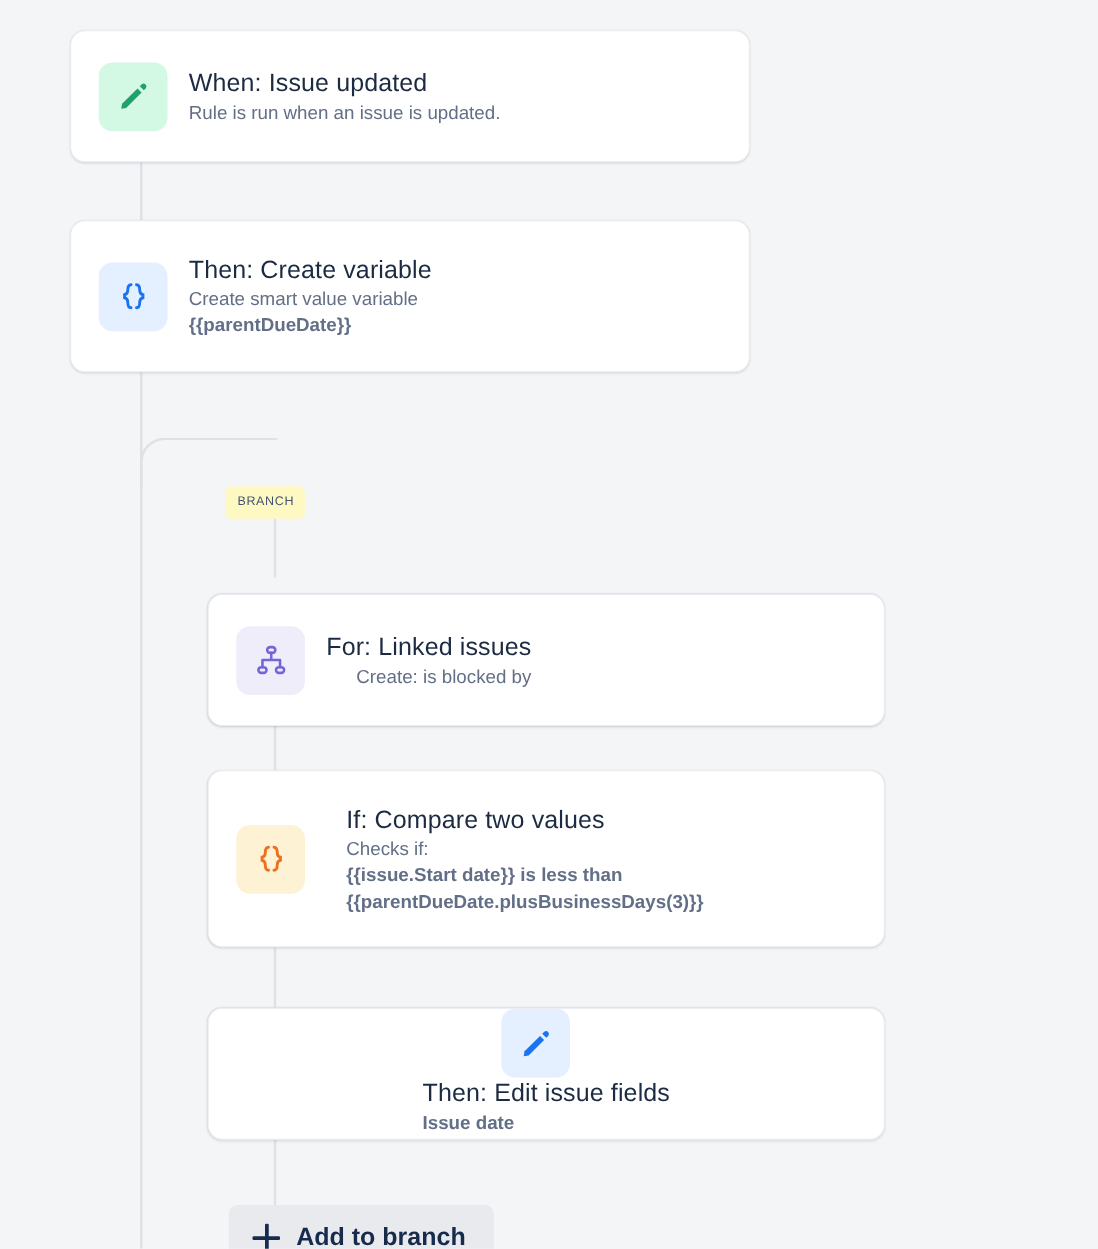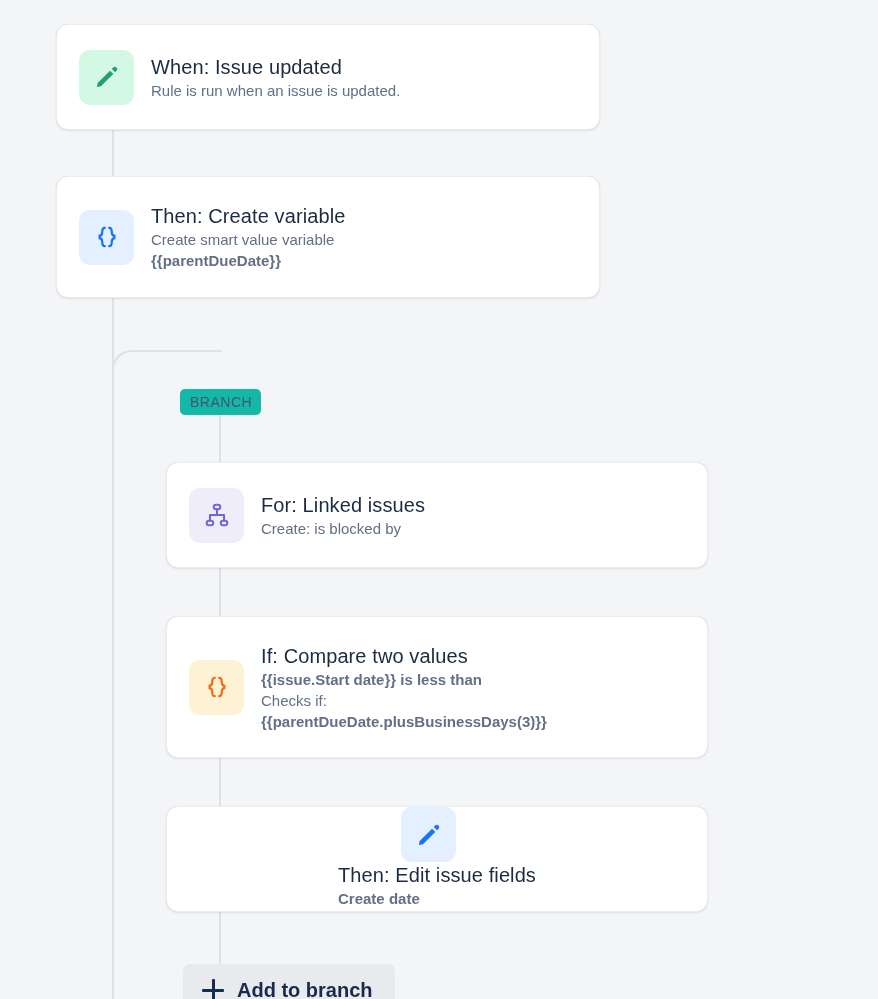--- a/index.html
+++ b/index.html
@@ -81,24 +81,24 @@
     white-space: nowrap;
   }
   .card-sub.strong {
     font-weight: 700;
     color: #626f86;
   }
 
   
   .branch-pill {
     position: absolute;
-    background: #14b8a6;
+    background: #fef9c3;
     border-radius: 5px;
     padding: 5px 9px 5px 10px;
-    font-size: 14px;
+    font-size: 10px;
     line-height: 16px;
     letter-spacing: 0.5px;
     color: #44546f;
     font-weight: 400;
     white-space: nowrap;
   }
 
   
   .add-btn {
     position: absolute;
@@ -179,60 +179,60 @@
       </svg>
     </div>
     <div class="card-body">
       <div class="card-title">When: Issue updated</div>
       <div class="card-sub">Rule is run when an issue is updated.</div>
     </div>
   </div>
 
   <div class="branch-pill" style="left:180px; top:389px;">BRANCH</div>
 
-  <div class="card" style="left:166px; top:462px; width:542px; height:106px;">
+  <div class="card" style="left:166px; top:475px; width:542px; height:106px;text-align:right;">
     <div class="card-icon" style="background:#f0edfb;">
       <svg width="26" height="26" viewBox="0 0 24 24">
         <rect x="9" y="2.5" width="6" height="4.2" rx="2.1" fill="none" stroke="#7367d8" stroke-width="1.9"></rect>
         <rect x="2.5" y="17.3" width="6" height="4.2" rx="2.1" fill="none" stroke="#7367d8" stroke-width="1.9"></rect>
         <rect x="15.5" y="17.3" width="6" height="4.2" rx="2.1" fill="none" stroke="#7367d8" stroke-width="1.9"></rect>
         <path d="M12 6.7 L12 12 M5.5 17.3 L5.5 12 L18.5 12 L18.5 17.3" fill="none" stroke="#7367d8" stroke-width="1.9" stroke-linecap="round" stroke-linejoin="round"></path>
       </svg>
     </div>
     <div class="card-body">
       <div class="card-title">For: Linked issues</div>
       <div class="card-sub">Create: is blocked by</div>
     </div>
   </div>
 
-  <div class="card" style="left:166px; top:616px; width:542px; height:142px;">
+  <div class="card" style="left:166px; top:616px; width:542px; height:142px;gap:16px;">
     <div class="card-icon" style="background:#fdf3d4;">
       <svg width="26" height="26" viewBox="0 0 24 24">
         <path d="M10 3.5 C7.6 3.5 7.6 5.6 7.6 7.4 C7.6 9.4 7 10.6 5.2 10.9 L5.2 13.1 C7 13.4 7.6 14.6 7.6 16.6 C7.6 18.4 7.6 20.5 10 20.5" fill="none" stroke="#ee6f1c" stroke-width="2.1" stroke-linecap="round"></path>
         <path d="M14 3.5 C16.4 3.5 16.4 5.6 16.4 7.4 C16.4 9.4 17 10.6 18.8 10.9 L18.8 13.1 C17 13.4 16.4 14.6 16.4 16.6 C16.4 18.4 16.4 20.5 14 20.5" fill="none" stroke="#ee6f1c" stroke-width="2.1" stroke-linecap="round"></path>
       </svg>
     </div>
     <div class="card-body">
       <div class="card-title">If: Compare two values</div>
+      <div class="card-sub">Checks if:</div>
       <div class="card-sub strong">{{issue.Start date}} is less than</div>
-      <div class="card-sub">Checks if:</div>
       <div class="card-sub strong">{{parentDueDate.plusBusinessDays(3)}}</div>
     </div>
   </div>
 
   <div class="card" style="left:166px; top:806px; width:542px; height:106px;flex-direction:column;">
     <div class="card-icon" style="background:#e4efff;">
       <svg width="28" height="28" viewBox="0 0 24 24">
         <path d="M4 17.2 L14.6 6.6 L17.4 9.4 L6.8 20 L3.4 20.6 Z" fill="#1a73f0"></path>
         <path d="M16.1 5.1 L18.9 7.9 L20.3 6.5 A2 2 0 0 0 17.5 3.7 Z" fill="#1a73f0"></path>
       </svg>
     </div>
     <div class="card-body">
       <div class="card-title">Then: Edit issue fields</div>
-      <div class="card-sub strong">Create date</div>
+      <div class="card-sub strong">Issue date</div>
     </div>
   </div>
 
   <div class="add-btn" style="left:183px; top:964px;">
     <span class="plus"></span>
     <span class="add-label">Add to branch</span>
   </div>
 
 </div>
 

